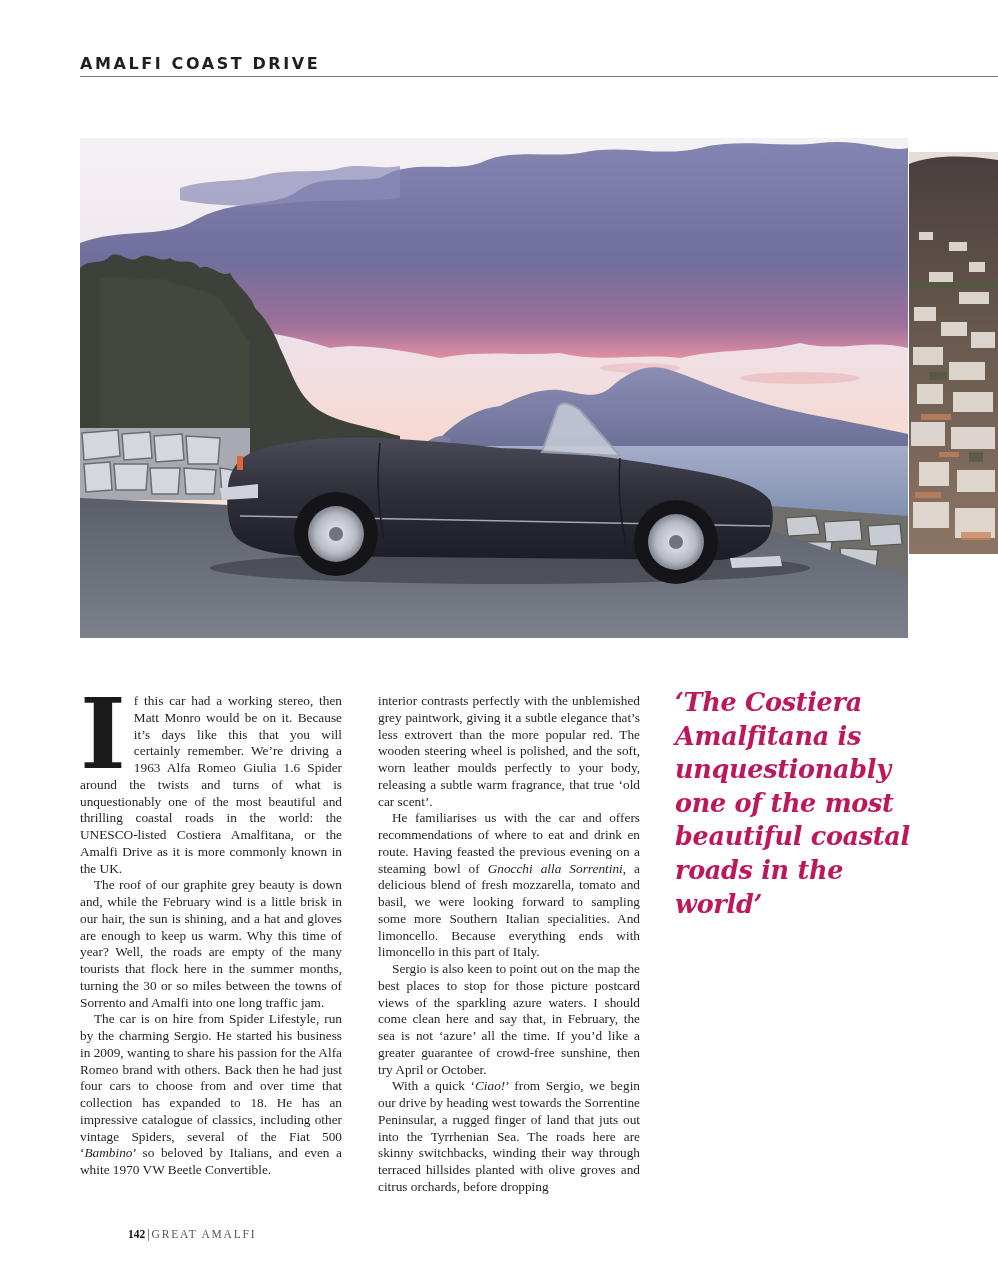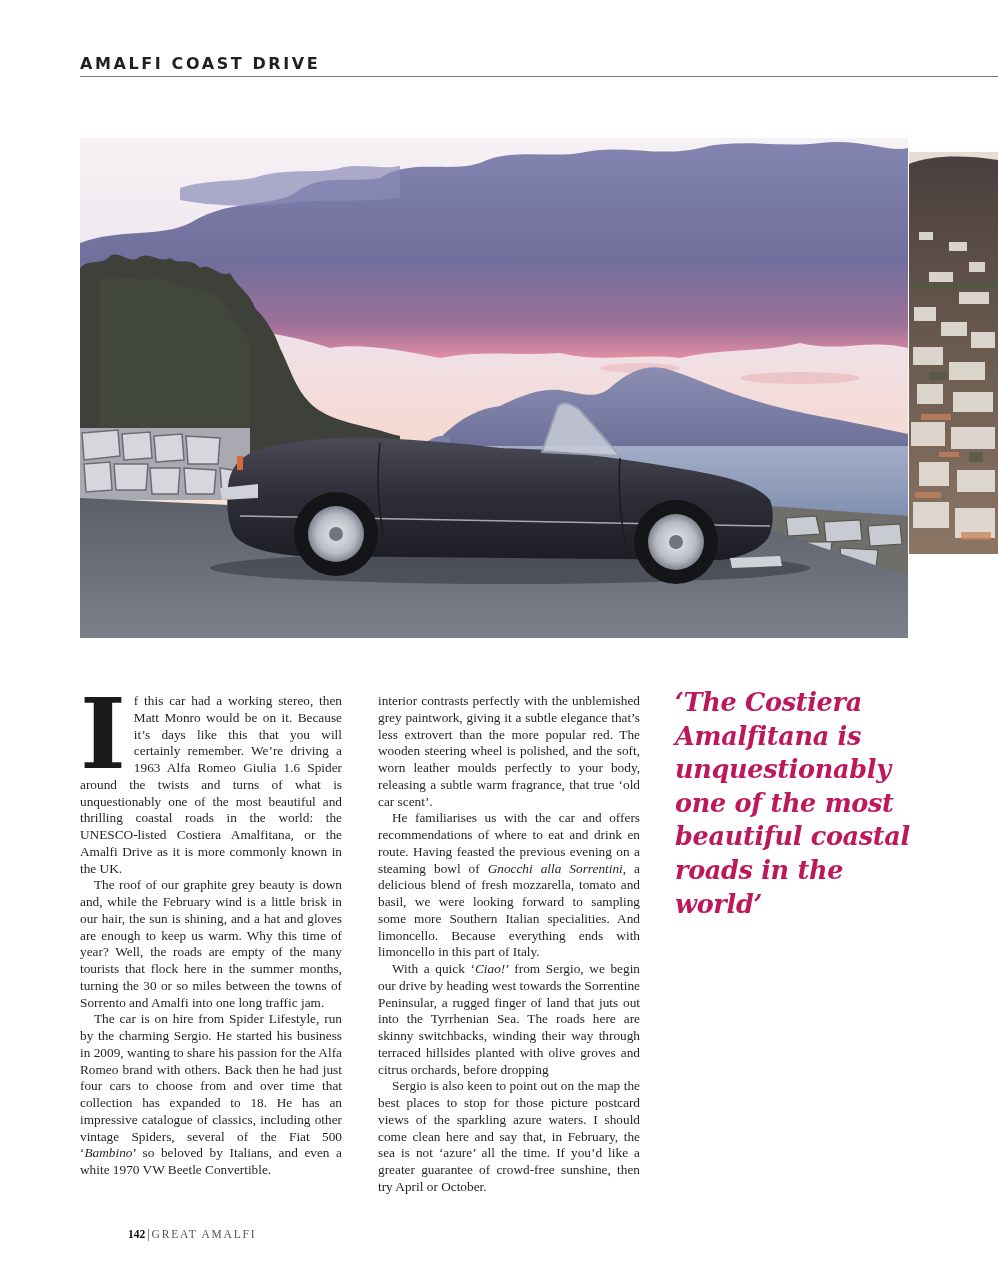--- a/index.html
+++ b/index.html
@@ -188,21 +188,21 @@
 
 <div class="col col-1">
   <p class="first"><span class="dropcap">I</span><span>f this car had a working stereo, then Matt Monro would be on it. Because it’s days like this that you will certainly remember. We’re driving a 1963 Alfa Romeo Giulia 1.6 Spider around the twists and turns of what is unquestionably one of the most beautiful and thrilling coastal roads in the world: the UNESCO-listed Costiera Amalfitana, or the Amalfi Drive as it is more commonly known in the UK.</span></p>
   <p>The roof of our graphite grey beauty is down and, while the February wind is a little brisk in our hair, the sun is shining, and a hat and gloves are enough to keep us warm. Why this time of year? Well, the roads are empty of the many tourists that flock here in the summer months, turning the 30 or so miles between the towns of Sorrento and Amalfi into one long traffic jam.</p>
   <p><span>The car is on hire from Spider Lifestyle, run by the charming Sergio. He started his business in 2009, wanting to share his passion for the Alfa Romeo brand with others. Back then he had just four cars to choose from and over time that collection has expanded to 18. He has an impressive catalogue of classics, including other vintage Spiders, several of the Fiat 500 ‘</span><em>Bambino</em><span>’ so beloved by Italians, and even a white 1970 VW Beetle Convertible.</span></p>
 </div>
 
 <div class="col col-2">
   <p class="cont">interior contrasts perfectly with the unblemished grey paintwork, giving it a subtle elegance that’s less extrovert than the more popular red. The wooden steering wheel is polished, and the soft, worn leather moulds perfectly to your body, releasing a subtle warm fragrance, that true ‘old car scent’.</p>
   <p><span>He familiarises us with the car and offers recommendations of where to eat and drink en route. Having feasted the previous evening on a steaming bowl of </span><em>Gnocchi alla Sorrentini</em><span>, a delicious blend of fresh mozzarella, tomato and basil, we were looking forward to sampling some more Southern Italian specialities. And limoncello. Because everything ends with limoncello in this part of Italy.</span></p>
+  <p>Sergio is also keen to point out on the map the best places to stop for those picture postcard views of the sparkling azure waters. I should come clean here and say that, in February, the sea is not ‘azure’ all the time. If you’d like a greater guarantee of crowd-free sunshine, then try April or October.</p>
   <p><span>With a quick ‘</span><em>Ciao!</em><span>’ from Sergio, we begin our drive by heading west towards the Sorrentine Peninsular, a rugged finger of land that juts out into the Tyrrhenian Sea. The roads here are skinny switchbacks, winding their way through terraced hillsides planted with olive groves and citrus orchards, before dropping</span></p>
-  <p>Sergio is also keen to point out on the map the best places to stop for those picture postcard views of the sparkling azure waters. I should come clean here and say that, in February, the sea is not ‘azure’ all the time. If you’d like a greater guarantee of crowd-free sunshine, then try April or October.</p>
 </div>
 
 <div class="pullquote">‘The Costiera Amalfitana is unquestionably one of the most beautiful coastal roads in the world’</div>
 
 <div class="folio">
   <span class="num">142</span><span class="sep">|</span><span class="pub">GREAT AMALFI</span>
 </div>
 
 </body></html>

